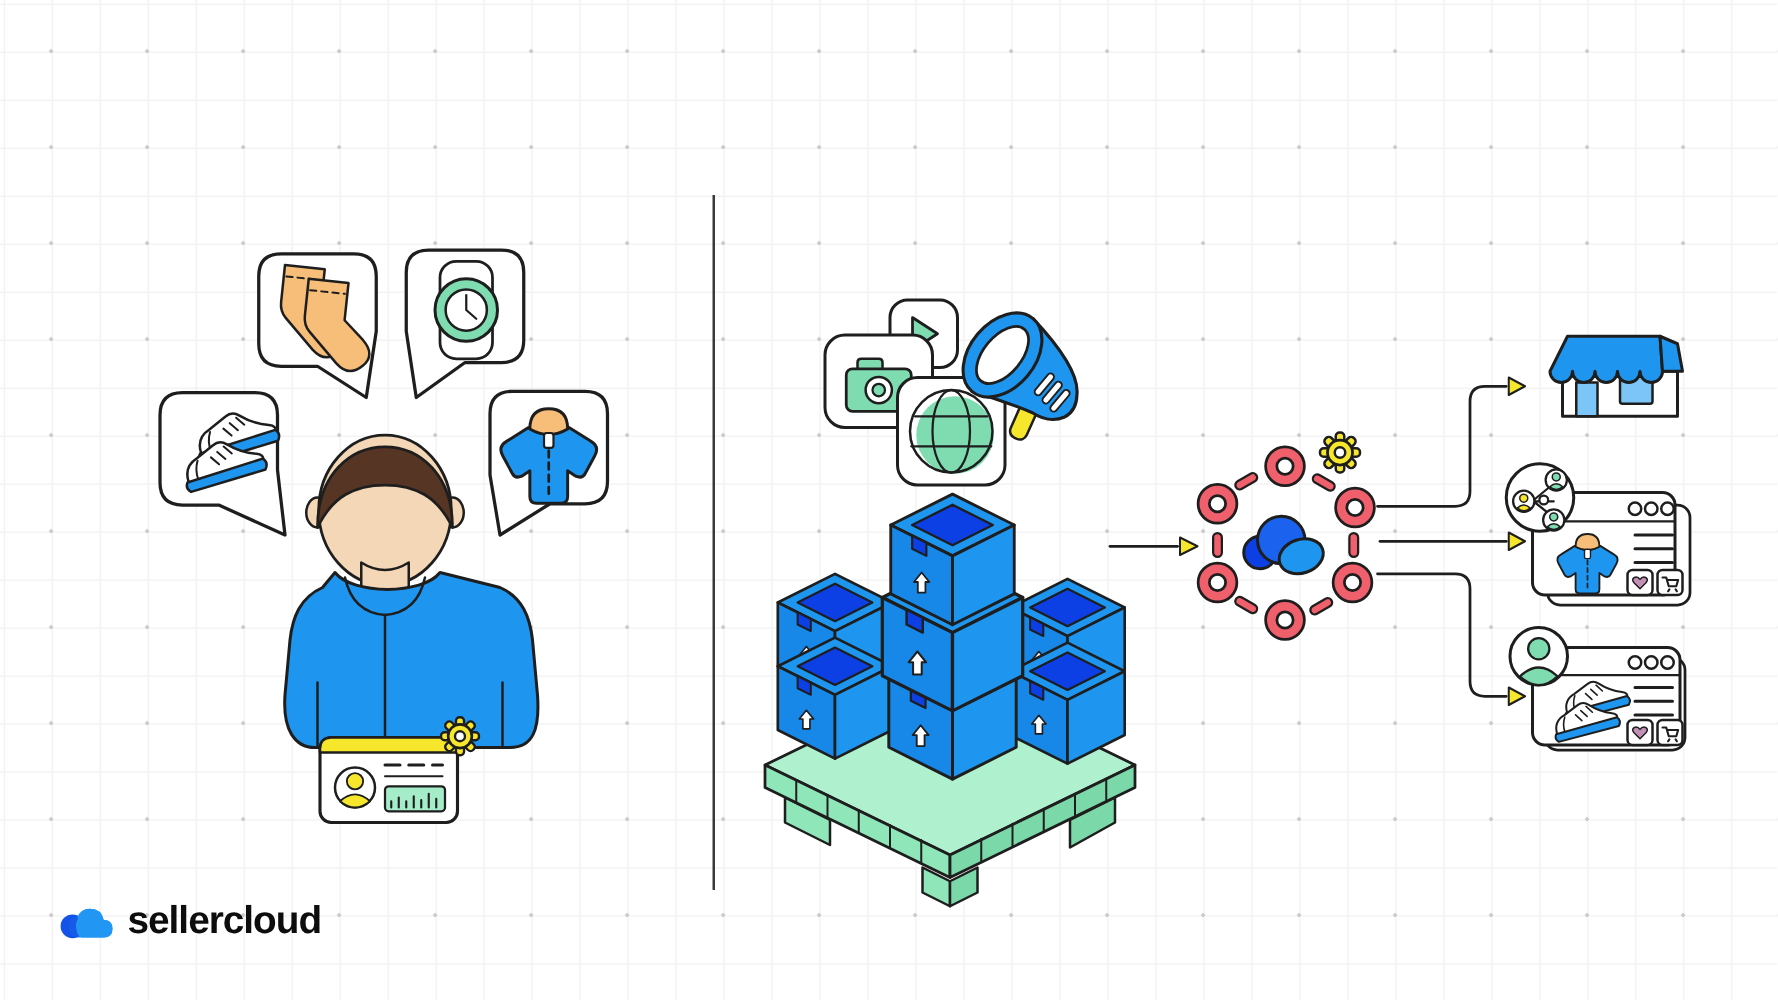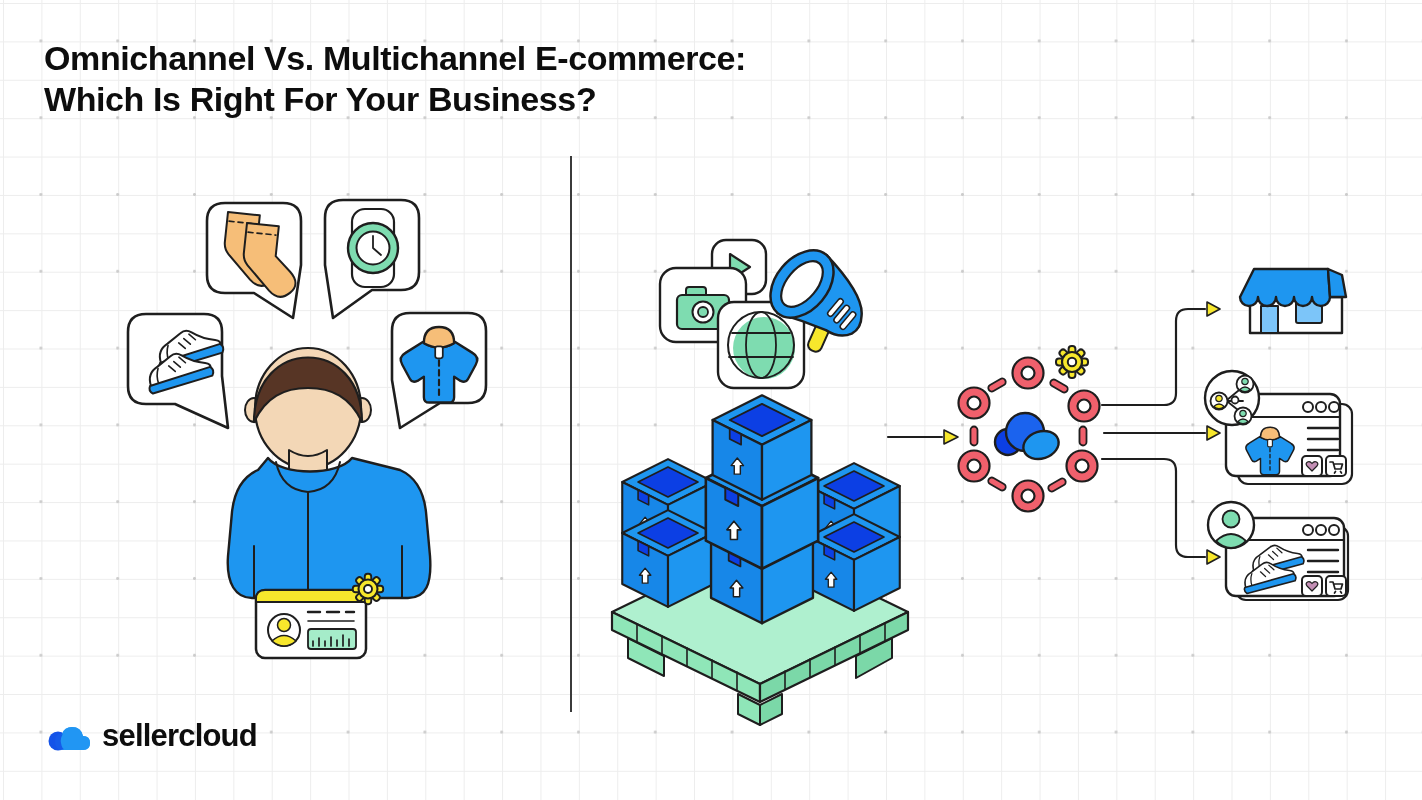--- a/index.html
+++ b/index.html
@@ -37,24 +37,20 @@
   .f-ptop{fill:var(--palletTop,#AFF0CF)} .f-pal{fill:var(--pallet,#8FE6B8)}
   .f-pald{fill:var(--palletDark,#7BD8A8)}
   .f-none{fill:none}
   .s-ink{stroke:var(--ink,#1E1E1E)}
 </style>
 </head>
 <body>
 
 <div class="canvas">
 
-  <div class="title">
-    <div>Omnichannel Vs. Multichannel E-commerce:</div>
-    <div>Which Is Right For Your Business?</div>
-  </div>
 
   <div class="divider"></div>
 
   <svg class="art" width="1422" height="800" viewBox="0 0 1422 800">
     <defs>
       <g id="sneaker">
         <path class="f-white s-ink" stroke-width="2" d="M2,25 Q1,12 13,8 L28,1 Q34,-2 39,3 Q48,12 60,16 Q66,18 64,23 L63,27 L2,29 Z"></path>
         <path class="f-none s-ink" stroke-width="1.6" d="M24,10 l5,7 M30,7 l5,7 M36,4 l5,7 M13,10 q-4,7 -3,15"></path>
         <path class="f-blue s-ink" stroke-width="2" d="M1,25 L64,21 Q68,25 64,30 L2,33 Q-2,29 1,25 Z"></path>
       </g>

